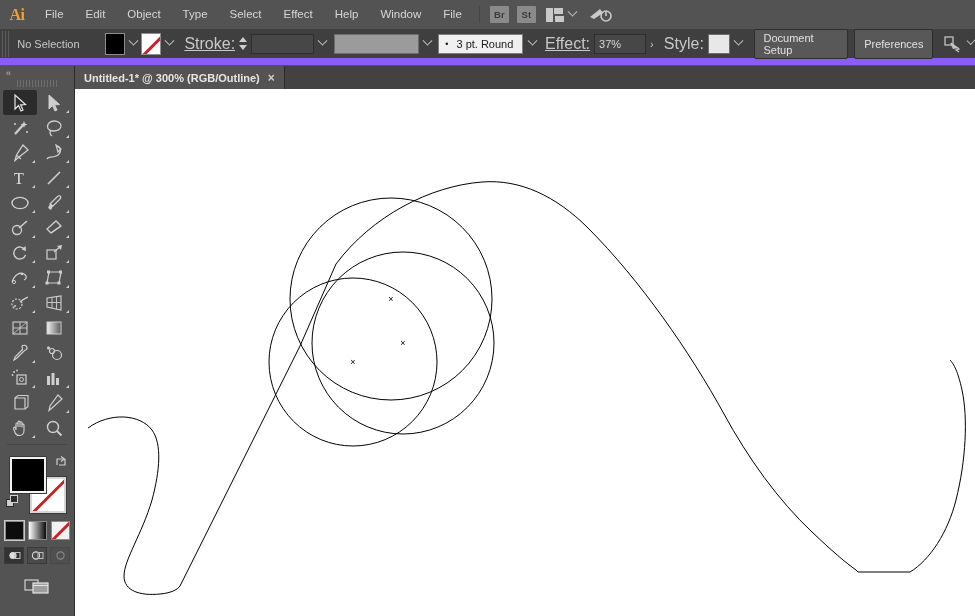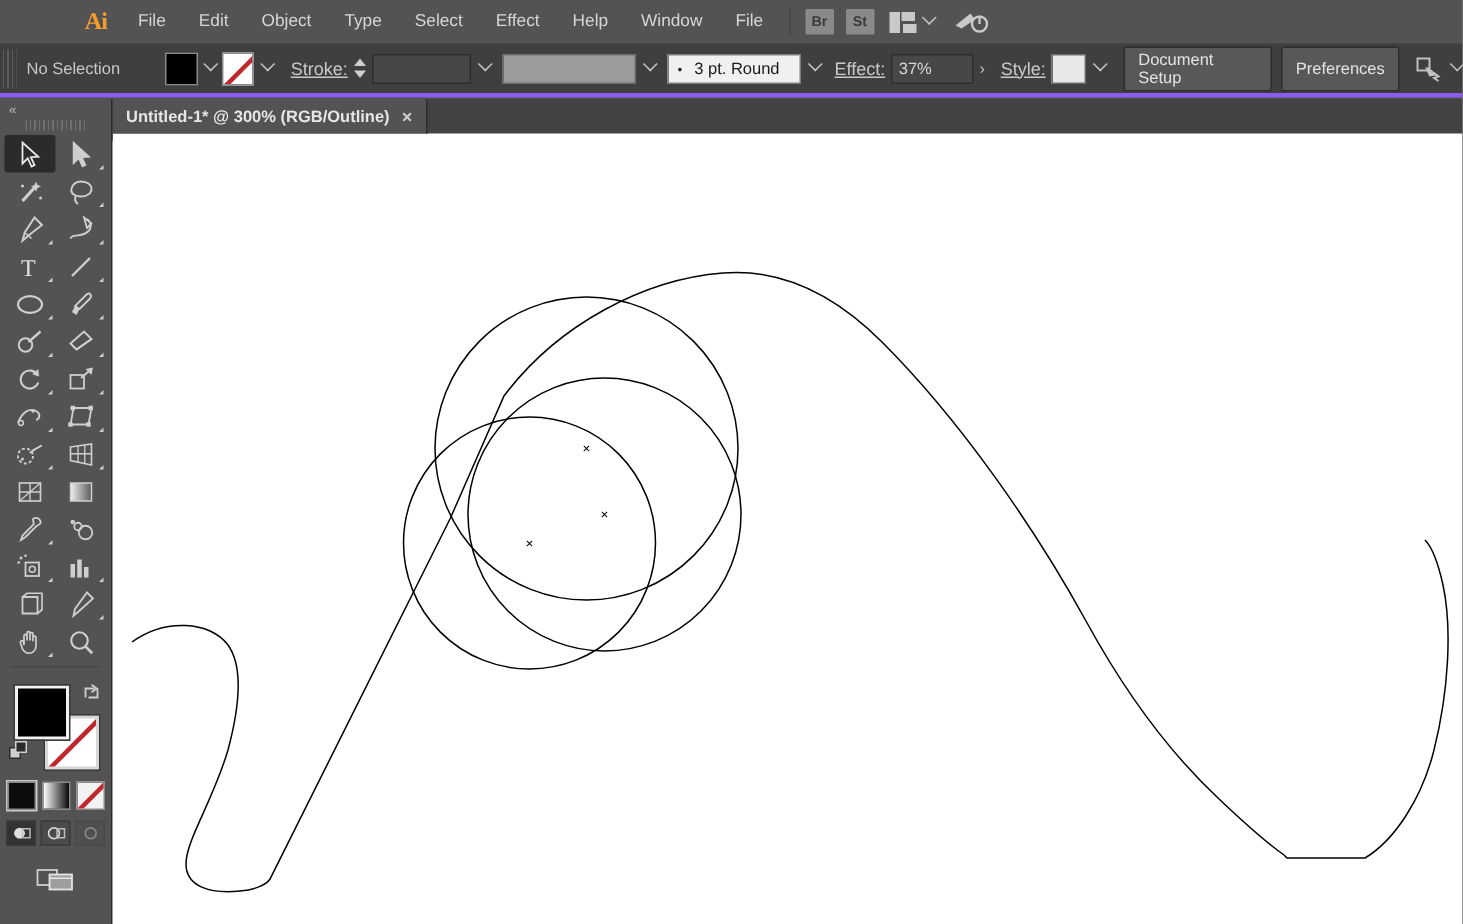--- a/index.html
+++ b/index.html
@@ -9,21 +9,21 @@
     background: #535353;
     font-family: "Liberation Sans", sans-serif;
     -webkit-font-smoothing: antialiased;
   }
   #app { position: relative; width: 975px; height: 616px; }
 
   
   .menubar {
     position: absolute; top: 0; left: 0; width: 975px; height: 29px;
     background: #535353;
-    display: flex; align-items: center; padding-left: 47px;
+    display: flex; align-items: center;
   }
   .ai-logo {
     width: 34px; height: 29px;
     display: flex; align-items: center; justify-content: center;
     color: #f79d2b; font-size: 16px; font-weight: bold;
     font-family: "Liberation Serif", serif;
     letter-spacing: -0.5px;
   }
   .menu-item {
     padding: 0 11px; height: 29px; line-height: 29px;
@@ -49,28 +49,28 @@
     border-right: 1.6px solid #c2c2c2; border-bottom: 1.6px solid #c2c2c2;
     transform: rotate(45deg) translate(-2px,-2px);
   }
   .chev-s { margin-left: 5px; }
   .ws-icon { width: 24px; height: 18px; margin-left: 12px; position: relative; }
 
   
   .controlbar {
     position: absolute; top: 29px; left: 0; width: 975px; height: 36px;
     background: #3f3f3f;
-    border-bottom: 3px solid #8b5cf6;
+    border-bottom: 7px solid #8b5cf6;
     display: flex; align-items: center;
   }
   .grip-v {
     width: 9px; height: 26px; margin: 0 3px 0 2px;
     background: repeating-linear-gradient(90deg,#5d5d5d 0 1px,transparent 1px 3px);
   }
-  .cb-label { color: #c8c8c8; font-size: 12px; white-space: nowrap; }
+  .cb-label { color: #c8c8c8; font-size: 16px; white-space: nowrap; }
   .no-sel { color: #c8c8c8; font-size: 11px; margin-left: 4px; width: 96px; }
   .swatch-box {
     width: 22px; height: 22px; border: 1px solid #8c8c8c; background: #000;
   }
   .swatch-none {
     width: 22px; height: 22px; border: 1px solid #8c8c8c;
     background: #fff; position: relative; overflow: hidden;
   }
   .swatch-none::after {
     content: ""; position: absolute; left: -4px; top: 9px;
@@ -282,21 +282,21 @@
     <div class="drop-btn">
         <span class="chev"></span>
       </div>
 
     <div class="cb-label" style="margin-left:6px;text-decoration:underline;">Effect:</div>
     <div class="field-dark" style="width:56px;margin-left:4px;">
       <span>37%</span>
     </div>
     <div class="arrow-r">›</div>
 
-    <div class="cb-label" style="margin-left:6px;text-decoration:underline;">Style:</div>
+    <div class="cb-label" style="margin-left:6px;">Style:</div>
     <div style="width:24px;height:20px;background:#e8e8e8;border:1px solid #6d6d6d;margin-left:4px;"></div>
     <div class="drop-btn">
         <span class="chev"></span>
       </div>
 
     <div class="btn-std" style="margin-left:8px;">Document Setup</div>
     <div class="btn-std" style="margin-left:6px;">Preferences</div>
 
     <div style="margin-left:10px;width:20px;height:18px;">
       <svg width="20" height="18" viewBox="0 0 20 18">

